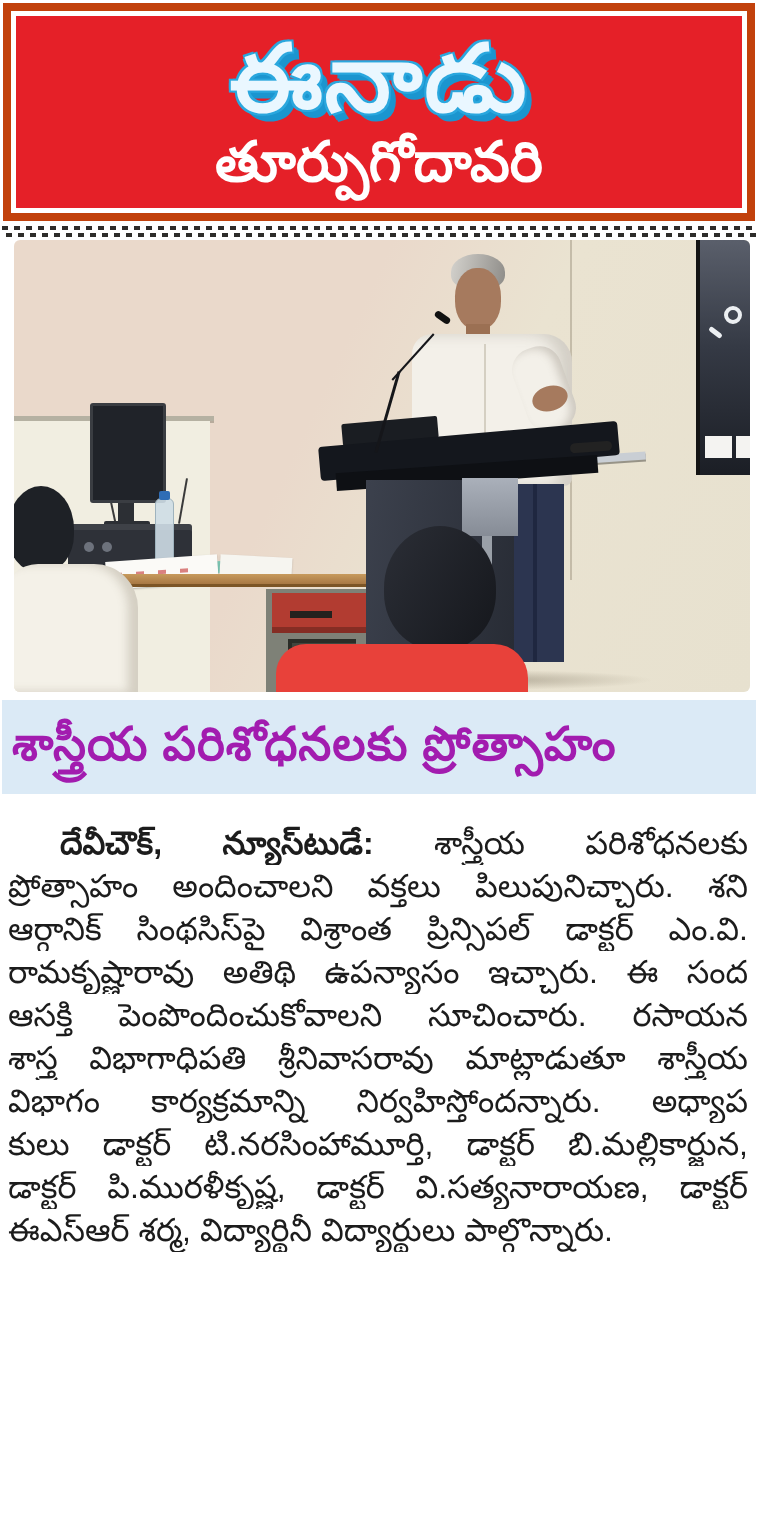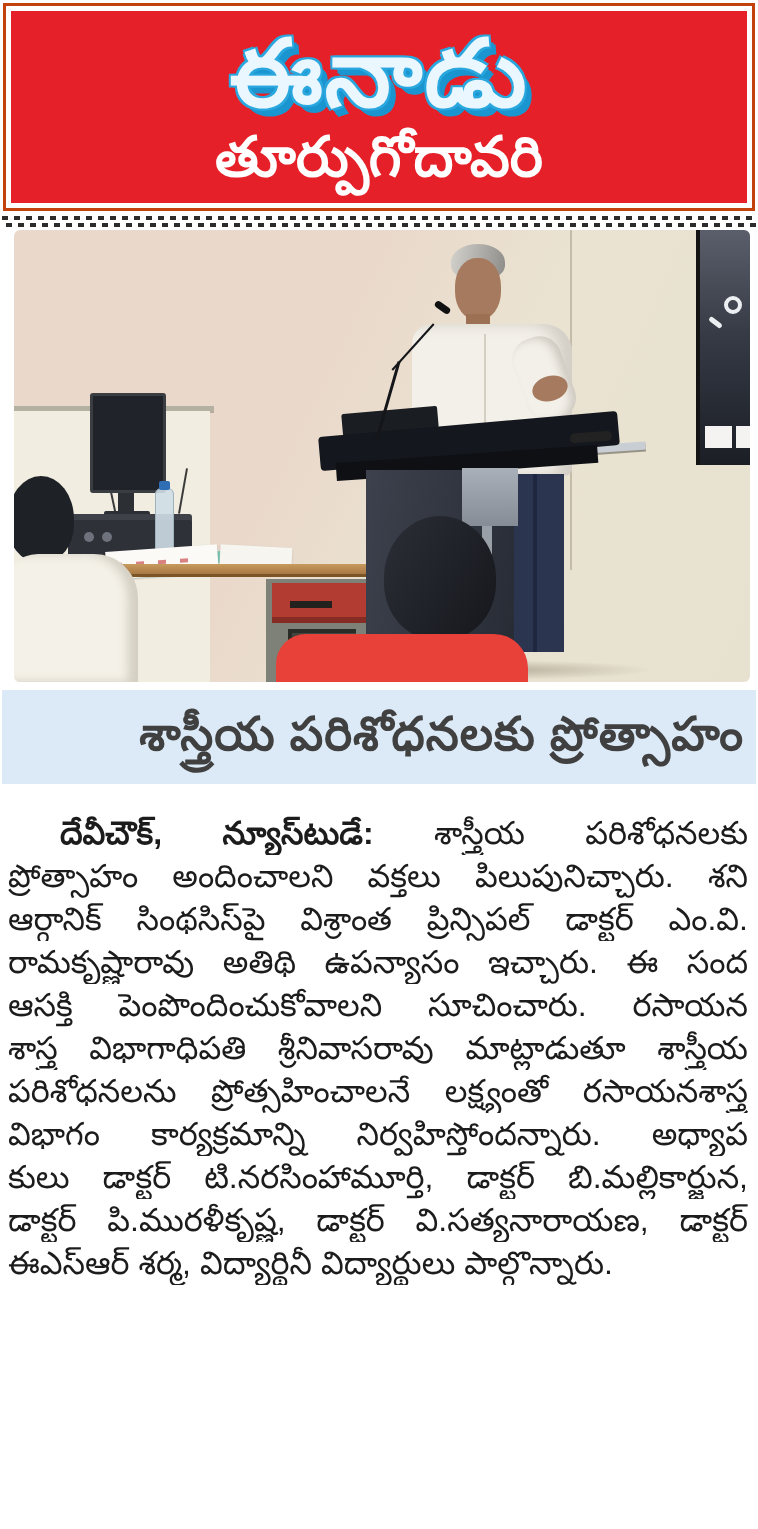--- a/index.html
+++ b/index.html
@@ -1,20 +1,20 @@
 <!DOCTYPE html>
 <html><head>
 <meta charset="utf-8">
 <style>
   * { margin:0; padding:0; box-sizing:border-box; }
   html,body { width:758px; background:#ffffff; font-family:"Liberation Sans", sans-serif; }
   .page { width:758px; height:1529px; background:#fff; overflow:hidden; position:relative; }
 
   
-  .masthead { margin:3px 3px 0 3px; border:3px solid #c2410c; background:#fff; padding:5px; }
+  .masthead { margin:3px 3px 0 3px; border:8px solid #c2410c; background:#fff; padding:5px; }
   .masthead-inner { background:#e52028; text-align:center; padding:14px 0 16px 0; }
   .logo-text {
     display:inline-block; font-size:94px; font-weight:bold; line-height:1.05;
     color:#eaf7ff; letter-spacing:2px;
     text-shadow:
       -2px -2px 0 #2aa7de, 2px -2px 0 #2aa7de, -2px 2px 0 #2aa7de, 2px 2px 0 #2aa7de,
       5px 6px 0 #1b95cf, 7px 8px 0 #1b95cf;
   }
   .edition-text { font-size:56px; font-weight:bold; color:#ffffff; line-height:1.1; margin-top:2px; }
 
@@ -90,21 +90,21 @@
   .aud2-neck { left:408px; top:398px; width:40px; height:18px; background:#8d6a52; }
   .aud2-shirt { left:262px; top:404px; width:252px; height:48px; background:#e8413a; border-radius:30px 34px 0 0; }
   .aud1-hair { left:-6px; top:246px; width:66px; height:86px; background:#1e2126; border-radius:50% 50% 44% 44%; }
   .aud1-shirt { left:-10px; top:324px; width:134px; height:128px; background:#f4f1e8; border-radius:34px 44px 0 0; box-shadow:inset -10px 0 10px rgba(140,130,110,.3); }
 
   
   .caption { padding:16px 10px 8px 18px; font-size:31px; font-weight:bold; color:#232323; line-height:1.3; }
 
   
   .headline-box { margin:8px 2px 0 2px; background:#dbeaf6; padding:18px 12px 24px 10px; }
-  .headline-text { font-size:47px; font-weight:bold; color:#404040; line-height:1.1; letter-spacing:1px;text-align:right; }
+  .headline-text { font-size:47px; font-weight:bold; color:#a21caf; line-height:1.1; letter-spacing:1px; }
 
   
   .article-body { padding:28px 10px 0 8px; font-size:32px; color:#1c1c1c; }
   .body-line { line-height:43px; height:43px; white-space:nowrap; text-align:justify; text-align-last:justify; overflow:hidden; }
   .body-line.first { text-indent:52px; }
   .article-lines .body-line:last-child { text-align-last:left; }
   .dateline { font-weight:bold; }
 </style>
 </head>
 <body>
@@ -194,21 +194,20 @@
     <div class="body-line first">
       <span class="dateline">దేవీచౌక్, న్యూస్‌టుడే:</span>
       <span>శాస్త్రీయ పరిశోధనలకు</span>
     </div>
     <div class="article-lines">
         <div class="body-line">ప్రోత్సాహం అందించాలని వక్తలు పిలుపునిచ్చారు. శని</div>
         <div class="body-line">ఆర్గానిక్ సింథసిస్‌పై విశ్రాంత ప్రిన్సిపల్ డాక్టర్ ఎం.వి.</div>
         <div class="body-line">రామకృష్ణారావు అతిథి ఉపన్యాసం ఇచ్చారు. ఈ సంద</div>
         <div class="body-line">ఆసక్తి పెంపొందించుకోవాలని సూచించారు. రసాయన</div>
         <div class="body-line">శాస్త్ర విభాగాధిపతి శ్రీనివాసరావు మాట్లాడుతూ శాస్త్రీయ</div>
-        <div class="body-line">పరిశోధనలను ప్రోత్సహించాలనే లక్ష్యంతో రసాయనశాస్త్ర</div>
         <div class="body-line">విభాగం కార్యక్రమాన్ని నిర్వహిస్తోందన్నారు. అధ్యాప</div>
         <div class="body-line">కులు డాక్టర్ టి.నరసింహామూర్తి, డాక్టర్ బి.మల్లికార్జున,</div>
         <div class="body-line">డాక్టర్ పి.మురళీకృష్ణ, డాక్టర్ వి.సత్యనారాయణ, డాక్టర్</div>
         <div class="body-line">ఈఎస్ఆర్ శర్మ, విద్యార్థినీ విద్యార్థులు పాల్గొన్నారు.</div>
       </div>
   </div>
 
 </div>
 
 </body></html>

